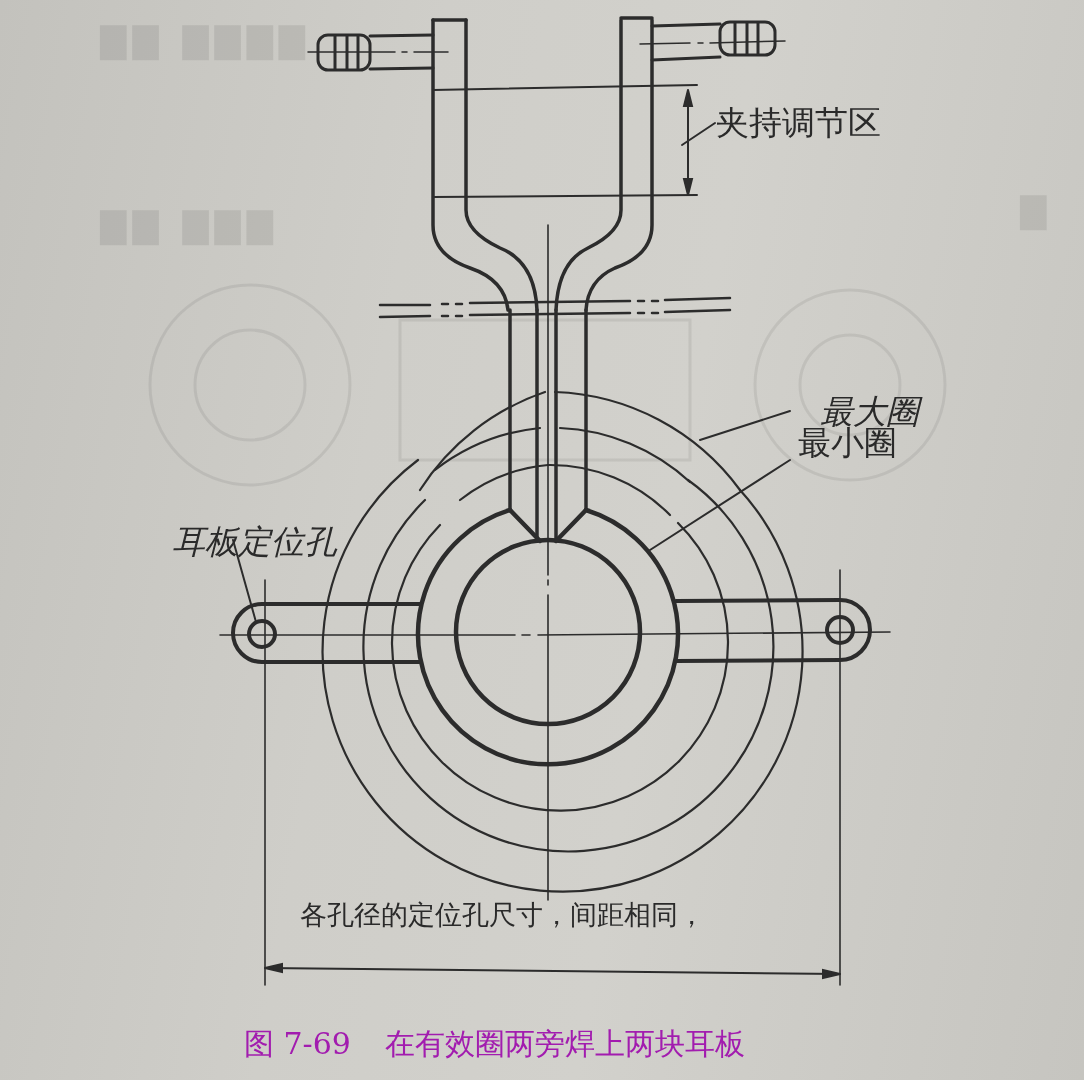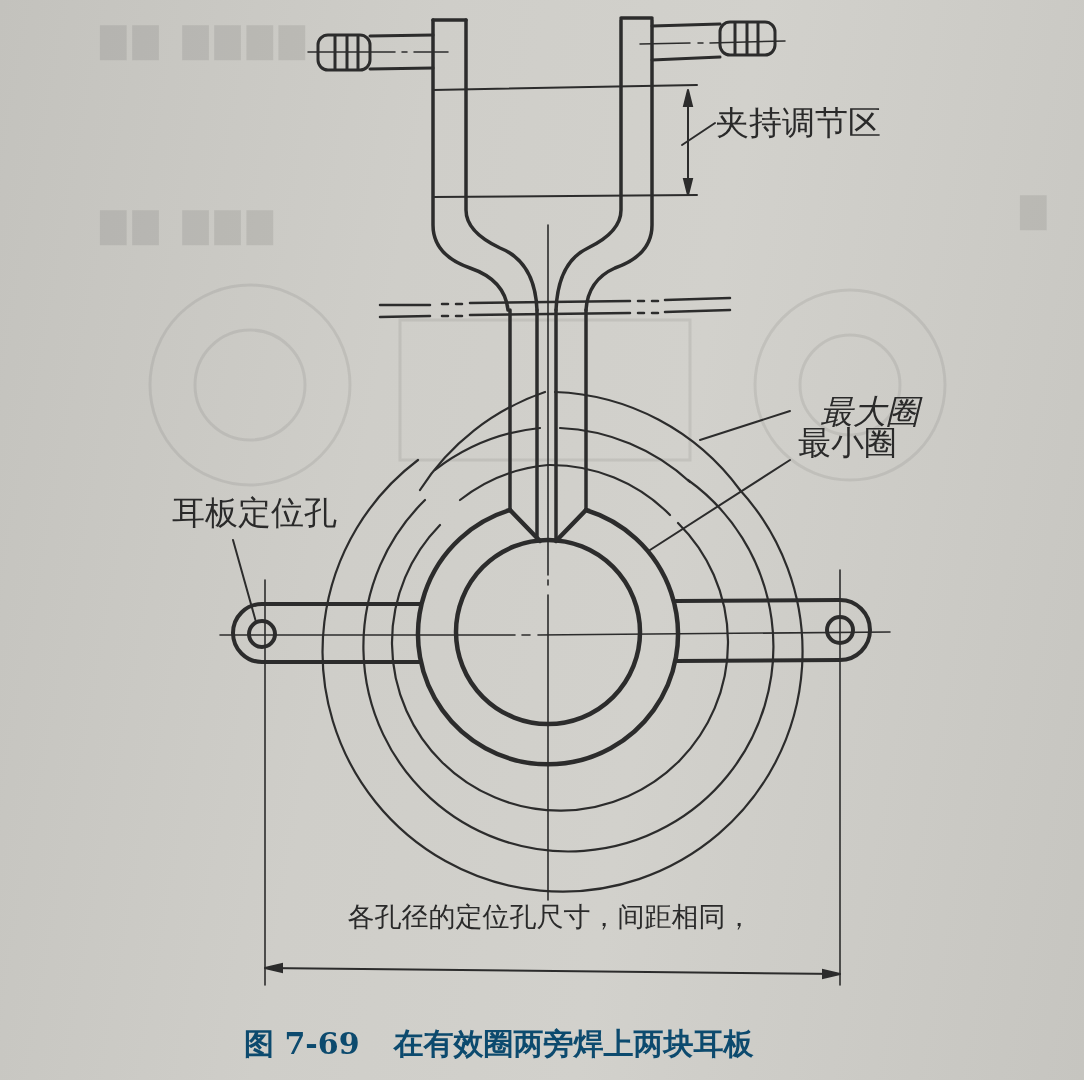--- a/index.html
+++ b/index.html
@@ -3,22 +3,22 @@
 <meta charset="utf-8">
 <style>
   html, body { margin:0; padding:0; }
   body { width:1084px; height:1080px; background:#c9c8c3; position:relative; overflow:hidden;
          font-family:"DejaVu Sans", sans-serif; }
   .page { position:absolute; left:0; top:0; width:1084px; height:1080px;
           background: linear-gradient(100deg, #c3c2bd 0%, #cfcec9 35%, #d2d1cc 60%, #c6c5c0 100%); }
   .ghost { position:absolute; color:#000; opacity:0.08; font-size:34px; font-weight:bold; letter-spacing:6px; white-space:nowrap; }
   svg.drawing { position:absolute; left:0; top:0; }
   .label { position:absolute; color:#2a2a2a; font-size:33px; white-space:nowrap; font-family:"DejaVu Sans", sans-serif; }
-  .note { position:absolute; color:#2a2a2a; font-size:27px; line-height:34px; text-align:center; font-family:Liberation Serif, serif; }
-  .caption { position:absolute; left:244px; top:1024px; color:#0c4a6e; font-size:30px; font-family:"DejaVu Serif", serif; white-space:nowrap;font-weight:bold; }
+  .note { position:absolute; color:#2a2a2a; font-size:27px; line-height:34px; text-align:left; font-family:Liberation Mono, monospace; }
+  .caption { position:absolute; left:244px; top:1024px; color:#a21caf; font-size:30px; font-family:"DejaVu Serif", serif; white-space:nowrap; }
   .caption .num { margin-right:34px; }
 </style>
 </head>
 <body>
 
 <div class="page">
   <div class="ghost" style="left:100px;top:20px;">▇▇ ▇▇▇▇</div>
   <div class="ghost" style="left:100px;top:205px;">▇▇ ▇▇▇</div>
   <div class="ghost" style="left:1020px;top:190px;">▇</div>
 </div>
@@ -132,21 +132,21 @@
       <line x1="265" y1="968" x2="840" y2="974"></line>
       <path d="M 265 968 L 282 964 L 282 972 Z" fill="#2c2c2c"></path>
       <path d="M 840 974 L 823 970 L 823 978 Z" fill="#2c2c2c"></path>
     </g>
   </g>
 </svg>
 
 <div class="label" style="left:716px;top:101px;">夹持调节区</div>
 <div class="label" style="left:820px;top:390px;font-style:italic;">最大圈</div>
 <div class="label" style="left:798px;top:421px;">最小圈</div>
-<div class="label" style="left:172px;top:491px;">耳板定位孔</div>
+<div class="label" style="left:172px;top:520px;font-style:italic;">耳板定位孔</div>
 
 <div class="note" style="left:300px;top:900px;width:500px;">
   <div>各孔径的定位孔尺寸，间距相同，</div>
 </div>
 
 <div class="caption">
   <span class="num">图 7-69</span><span>在有效圈两旁焊上两块耳板</span>
 </div>
 
 </body></html>

